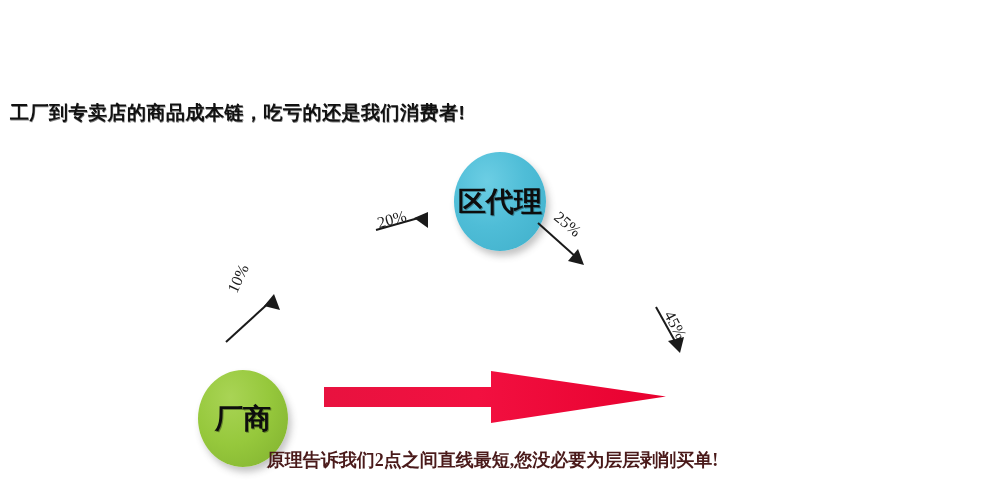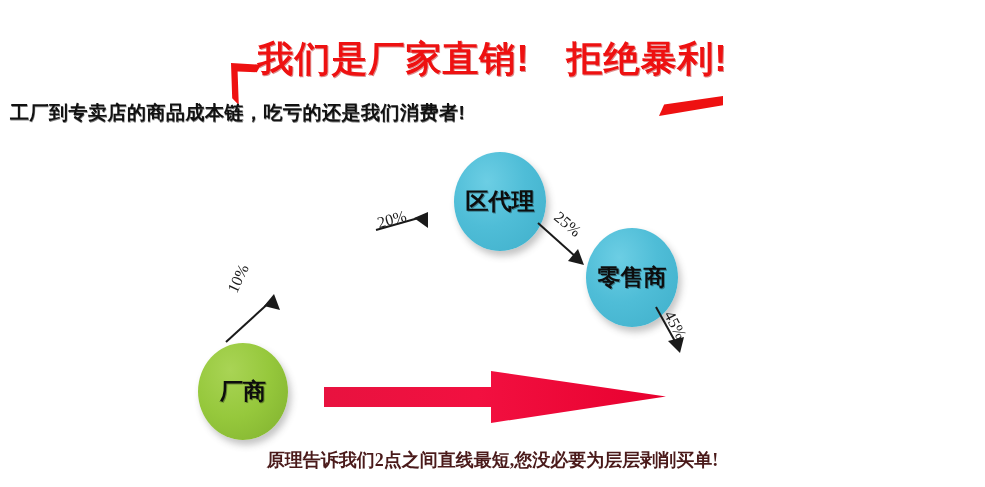--- a/index.html
+++ b/index.html
@@ -47,21 +47,21 @@
   }
 
   
   .node{
     position:absolute;
     border-radius:50%;
     display:flex;align-items:center;justify-content:center;
     box-shadow:3px 5px 7px rgba(60,60,60,.30);
   }
   .node .lbl{
-    font-size:23px;font-weight:bold;color:#0d0d0d;
+    font-size:28px;font-weight:bold;color:#0d0d0d;
     letter-spacing:0px;white-space:nowrap;
     text-shadow:1px 1px 0 rgba(0,0,0,.35);
   }
   .node-cyan{
     background:radial-gradient(ellipse at 36% 30%, #6ccee4 0%, #4fbdd7 46%, #3fafca 100%);
   }
   .node-green{
     background:radial-gradient(ellipse at 36% 28%, #a9d455 0%, #96c83c 48%, #7fb02e 100%);
   }
 
@@ -87,40 +87,32 @@
     color:#4a1a1a;
     font-family:"Liberation Serif","DejaVu Serif",serif;
     white-space:pre;
   }
 </style>
 </head>
 <body>
 
 <div id="stage">
 
-  <div class="title-row">
-    <div class="title-wedge-left"></div>
-    <div class="title-text">我们是厂家直销!　拒绝暴利!</div>
-    <div class="title-wedge-right"></div>
-  </div>
 
   <div class="subtitle">工厂到专卖店的商品成本链，吃亏的还是我们消费者!</div>
 
-  <div class="node node-green" style="left:198px;top:343px;width:90px;height:97px;">
+  <div class="node node-green" style="left:198px;top:370px;width:90px;height:97px;">
     <span class="lbl">厂商</span>
   </div>
 
 
   <div class="node node-cyan" style="left:454px;top:152px;width:92px;height:99px;">
     <span class="lbl">区代理</span>
   </div>
 
-  <div class="node node-cyan" style="left:586px;top:228px;width:92px;height:99px;">
-    <span class="lbl">零售商</span>
-  </div>
 
 
   <div class="sarrow" style="left:222px;top:286px;width:70px;height:60px;">
     <svg width="70" height="60" viewBox="0 0 70 60">
       <line x1="4" y1="56" x2="50" y2="14" stroke="#1a1a1a" stroke-width="2"></line>
       <polygon points="52,8 58,24 42,20" fill="#1a1a1a"></polygon>
     </svg>
   </div>
   <div class="pct" style="left:224px;top:288px;transform:rotate(-65deg);transform-origin:left top;">10%</div>
 

